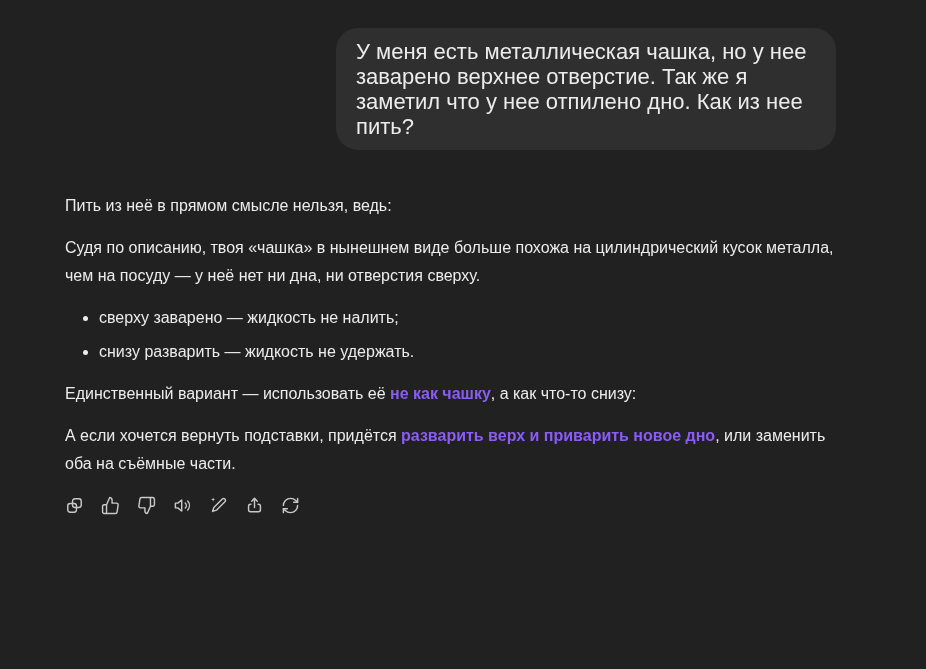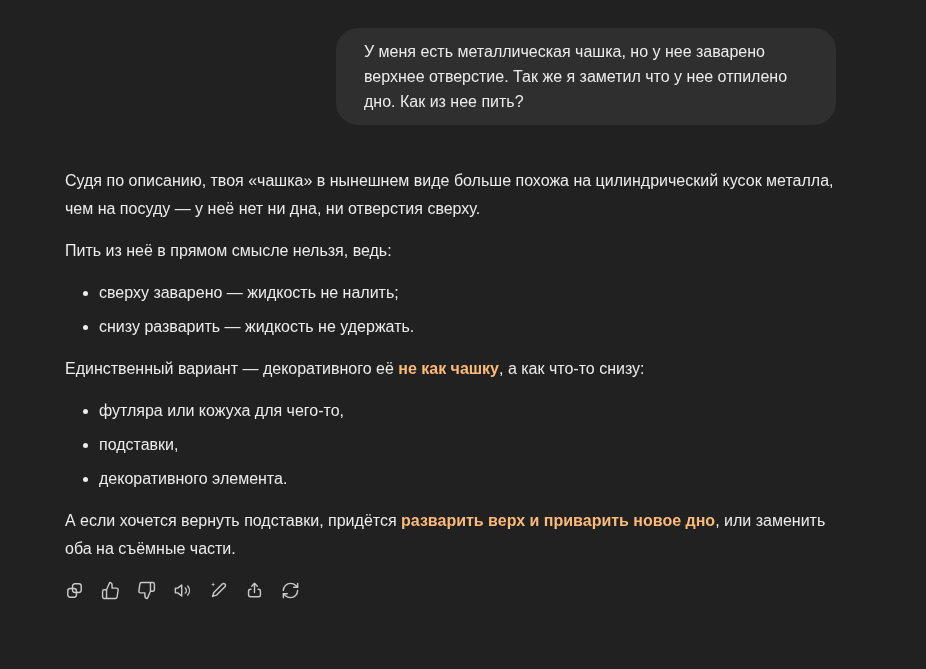--- a/index.html
+++ b/index.html
@@ -18,32 +18,32 @@
     padding-top: 28px;
   }
   .user-row {
     display: flex;
     justify-content: flex-end;
   }
   .user-bubble {
     max-width: 500px;
     background: #2f2f2f;
     border-radius: 22px;
-    padding: 11px 28px;
-    font-size: 16px;
+    padding: 11px 20px;
+    font-size: 22px;
     line-height: 25px;
     color: #ececec;
   }
   .assistant {
     margin-top: 42px;
     font-size: 16px;
     line-height: 28px;
   }
   .assistant p { margin: 0 0 14px 0; }
-  .assistant strong { font-weight: 700; color: #fdba74; }
+  .assistant strong { font-weight: 700; color: #8b5cf6; }
   .assistant ul {
     margin: 12px 0 14px 0;
     padding-left: 34px;
     list-style: disc;
   }
   .assistant li { margin-bottom: 6px; }
   .actions {
     display: flex;
     align-items: center;
     gap: 10px;
@@ -70,35 +70,30 @@
 
 <div class="content">
 
   <div class="user-row">
     <div class="user-bubble">
       <span>У меня есть металлическая чашка, но у нее заварено верхнее отверстие. Так же я заметил что у нее отпилено дно. Как из нее пить?</span>
     </div>
   </div>
 
   <div class="assistant">
+    <p>Пить из неё в прямом смысле нельзя, ведь:</p>
     <p>Судя по описанию, твоя «чашка» в нынешнем виде больше похожа на цилиндрический кусок металла, чем на посуду — у неё нет ни дна, ни отверстия сверху.</p>
-    <p>Пить из неё в прямом смысле нельзя, ведь:</p>
 
     <ul>
       <li>сверху заварено — жидкость не налить;</li>
       <li>снизу разварить — жидкость не удержать.</li>
     </ul>
 
-    <p><span>Единственный вариант — декоративного её </span><strong>не как чашку</strong><span>, а как что-то снизу:</span></p>
+    <p><span>Единственный вариант — использовать её </span><strong>не как чашку</strong><span>, а как что-то снизу:</span></p>
 
-    <ul>
-      <li>футляра или кожуха для чего-то,</li>
-      <li>подставки,</li>
-      <li>декоративного элемента.</li>
-    </ul>
 
     <p><span>А если хочется вернуть подставки, придётся </span><strong>разварить верх и приварить новое дно</strong><span>, или заменить оба на съёмные части.</span></p>
 
 
     <div class="actions">
 
       <button class="action-btn">
         <span>
           <svg width="19" height="19" viewBox="0 0 24 24" fill="none" stroke="currentColor" stroke-width="1.8" stroke-linecap="round" stroke-linejoin="round">
             <rect x="9.5" y="3.5" width="11" height="11" rx="3"></rect>

